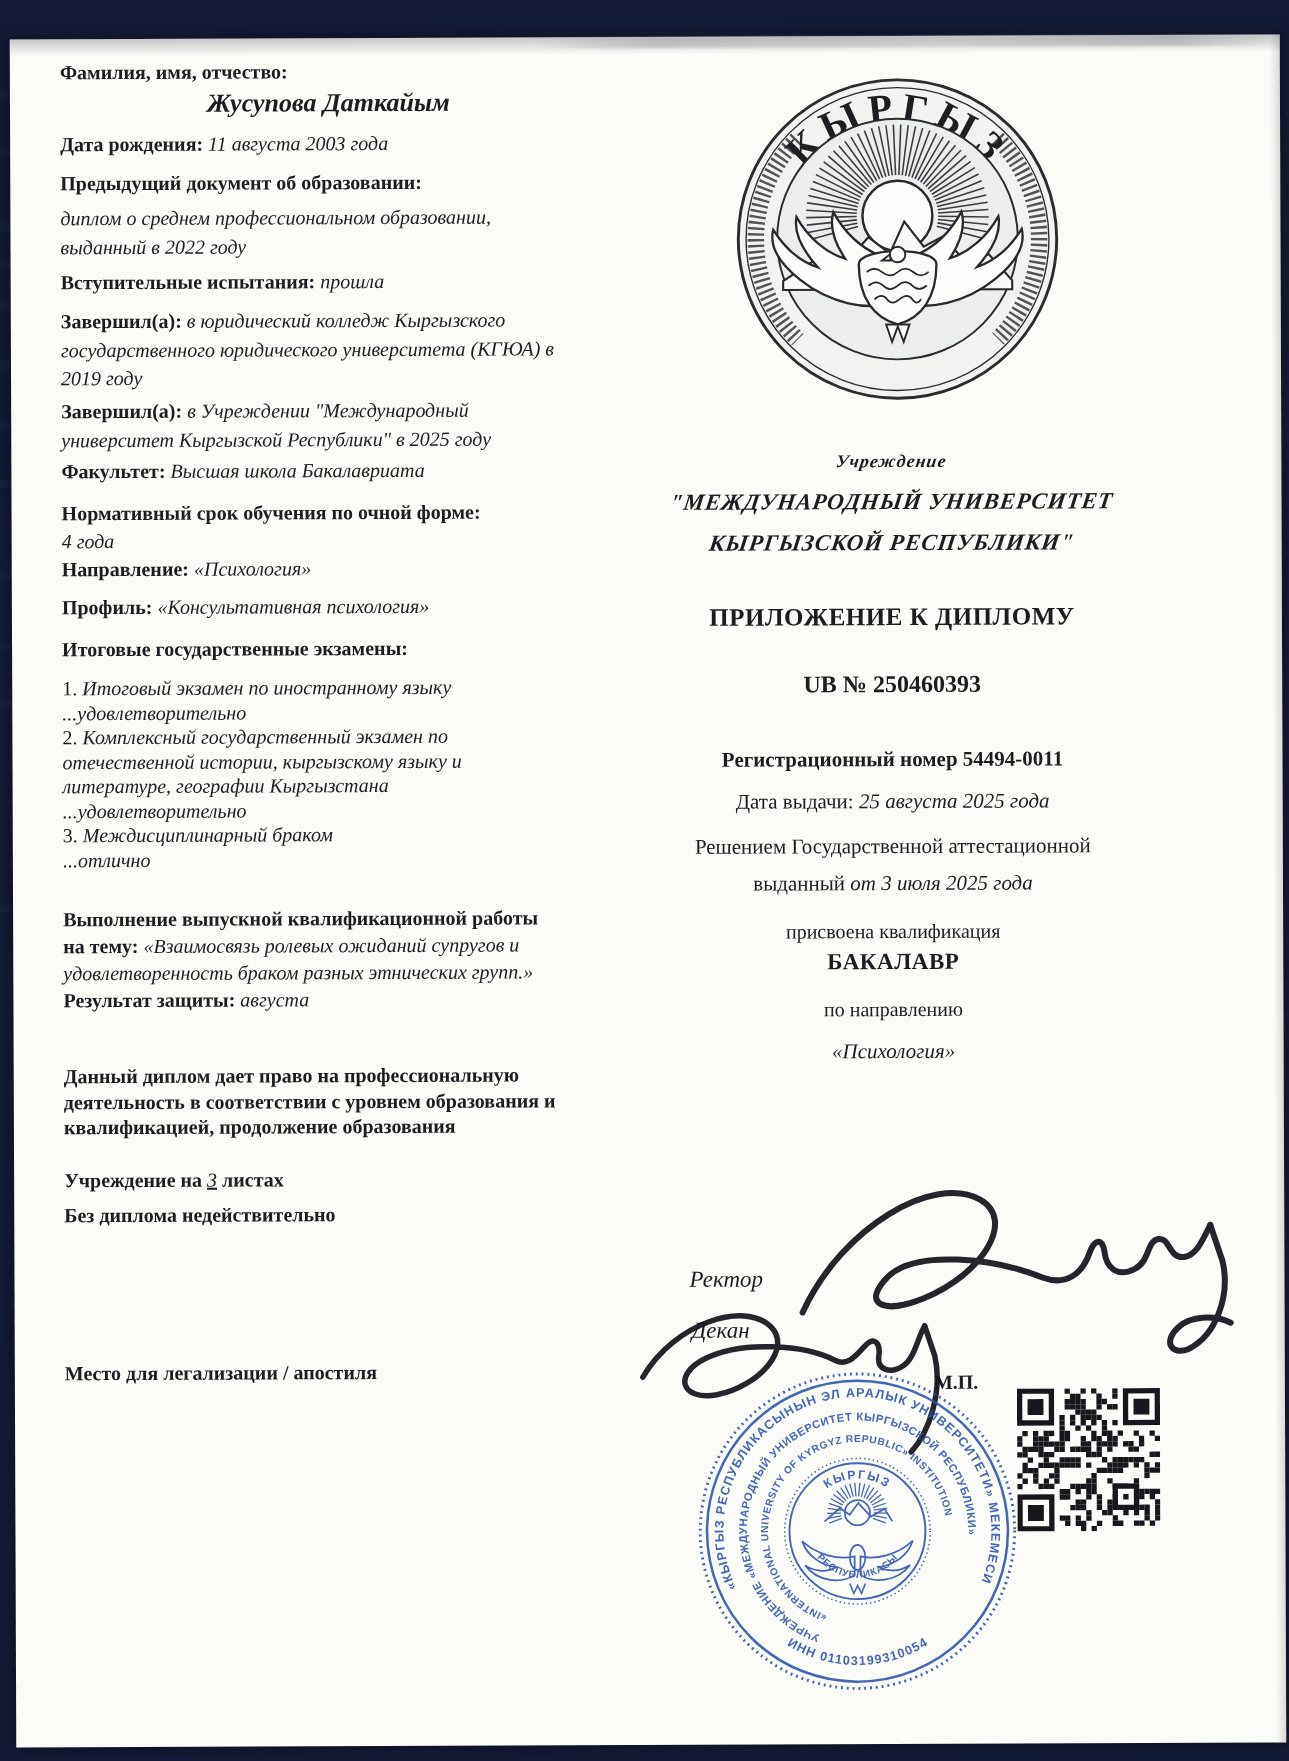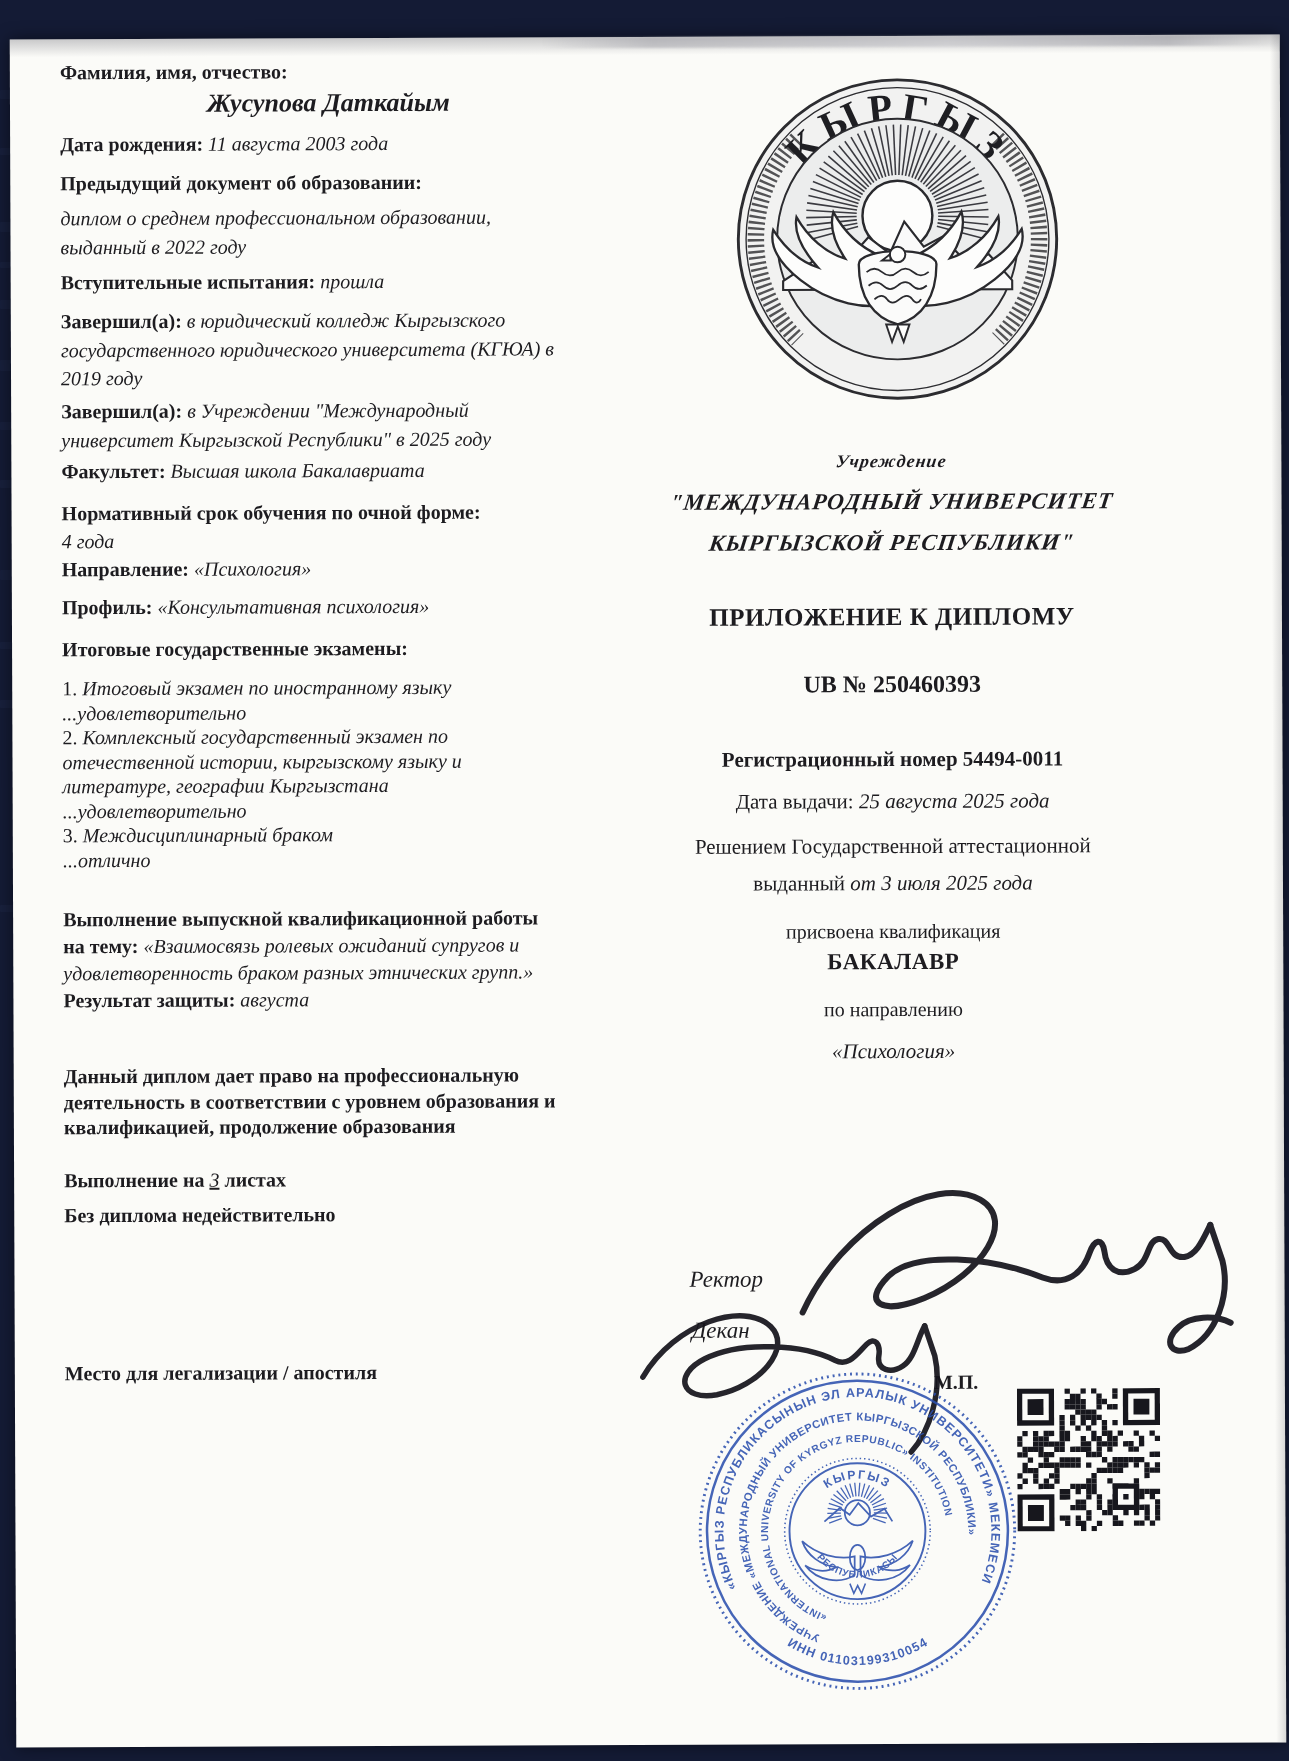--- a/index.html
+++ b/index.html
@@ -127,21 +127,21 @@
       </div>
       <div>
         <span class="lbl">Результат защиты:</span>
         <span class="val">августа</span>
       </div>
     </div>
 
     <div class="abs leftcol lbl" style="left:50px;top:1025px;line-height:25.5px;">Данный диплом дает право на профессиональную деятельность в соответствии с уровнем образования и квалификацией, продолжение образования</div>
 
     <div class="abs leftcol" style="left:50px;top:1128px;">
-      <span class="lbl">Выполнение на</span>
+      <span class="lbl">Учреждение на</span>
       <span class="val" style="text-decoration:underline;">3</span>
       <span class="lbl">листах</span>
     </div>
 
     <div class="abs leftcol lbl" style="left:50px;top:1163px;">Без диплома недействительно</div>
 
     <div class="abs leftcol lbl" style="left:50px;top:1321px;">Место для легализации / апостиля</div>
 
     <svg class="abs" style="left:722px;top:38px;" width="330" height="330" viewBox="0 0 340 340">
       <circle cx="170" cy="170" r="164" fill="#f2f2f1" stroke="#2c2c30" stroke-width="3"></circle>

